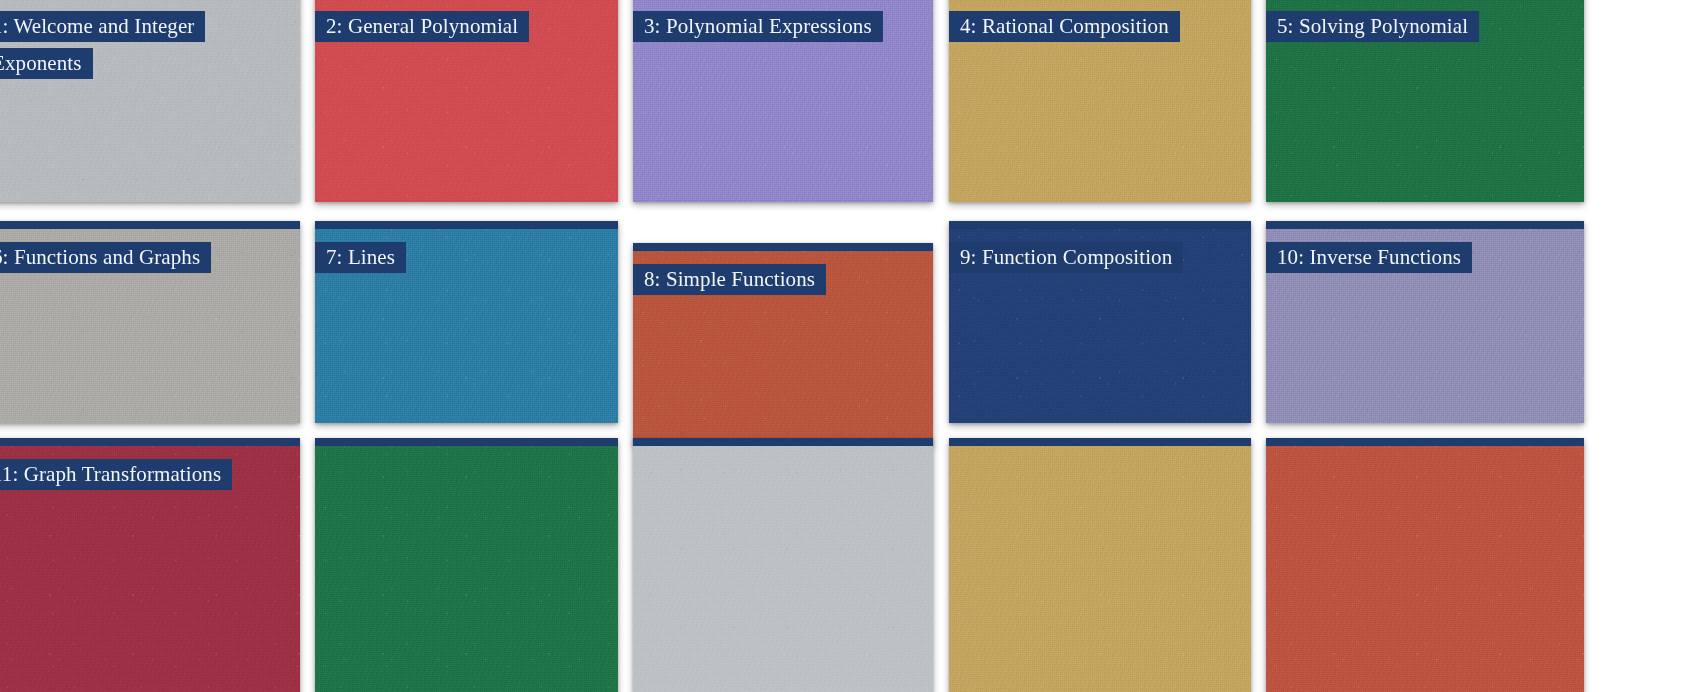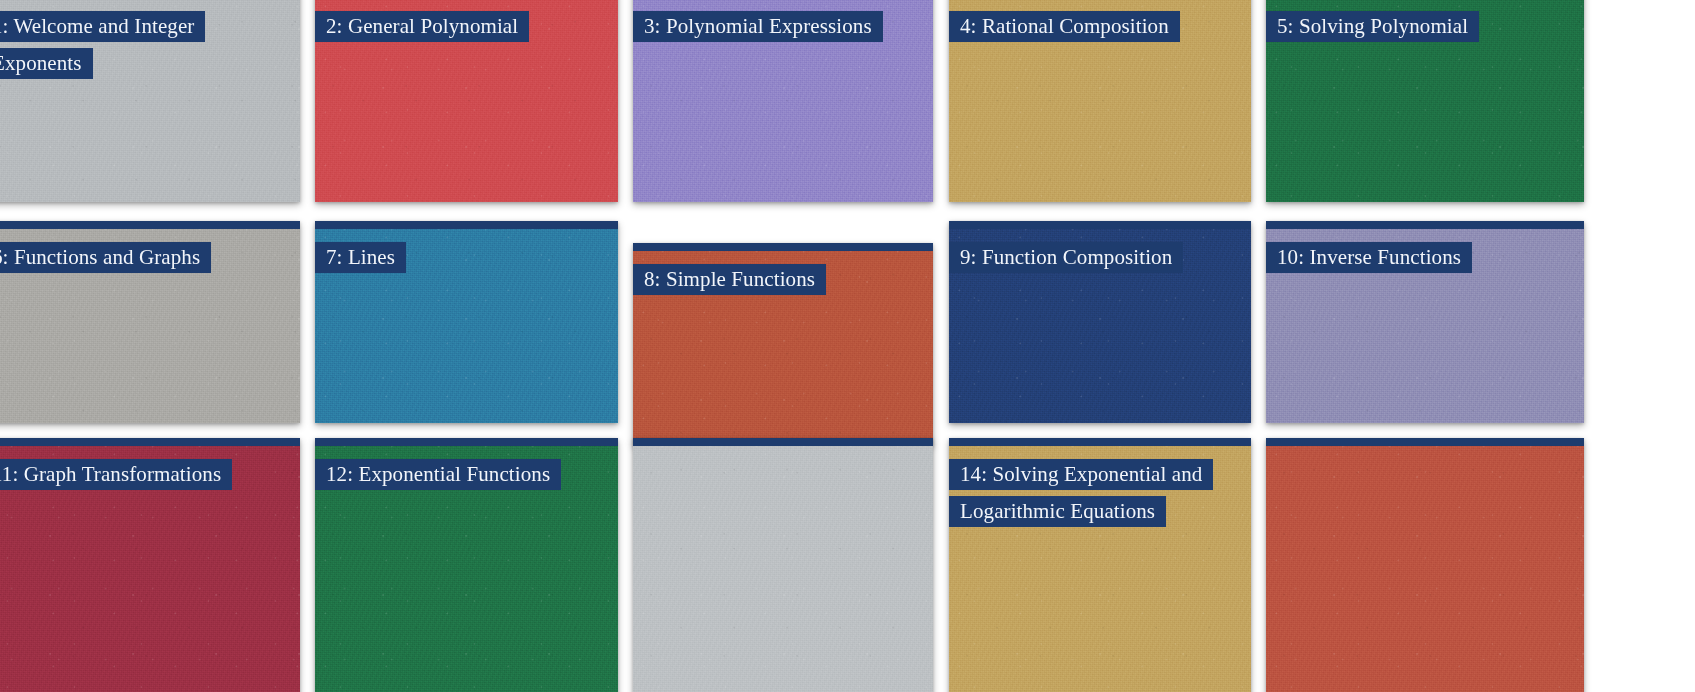--- a/index.html
+++ b/index.html
@@ -152,31 +152,29 @@
     <div class="card col1" style="left: -18px; top: 438px; width: 318px; height: 270px; background-color: rgb(155, 47, 68);">
       <div class="topbar"></div>
       <div class="tex"></div>
       <div class="tex2"></div>
       <h2 class="label"><span class="txt">11: Graph Transformations</span></h2>
     </div>
     <div class="card" style="left: 315px; top: 438px; width: 303px; height: 270px; background-color: rgb(31, 114, 70);">
       <div class="topbar"></div>
       <div class="tex"></div>
       <div class="tex2"></div>
-      <h2 class="label"><span class="txt">12: Exponential Functions</span></h2>
     </div>
     <div class="card" style="left: 633px; top: 438px; width: 300px; height: 270px; background-color: rgb(188, 192, 195);">
       <div class="topbar"></div>
       <div class="tex"></div>
       <div class="tex2"></div>
     </div>
     <div class="card" style="left: 949px; top: 438px; width: 302px; height: 270px; background-color: rgb(194, 163, 94);">
       <div class="topbar"></div>
       <div class="tex"></div>
       <div class="tex2"></div>
-      <h2 class="label"><span class="txt">14: Solving Exponential and Logarithmic Equations</span></h2>
     </div>
     <div class="card" style="left: 1266px; top: 438px; width: 318px; height: 270px; background-color: rgb(187, 82, 64);">
       <div class="topbar"></div>
       <div class="tex"></div>
       <div class="tex2"></div>
     </div>
   </div>
 
 </body></html>

